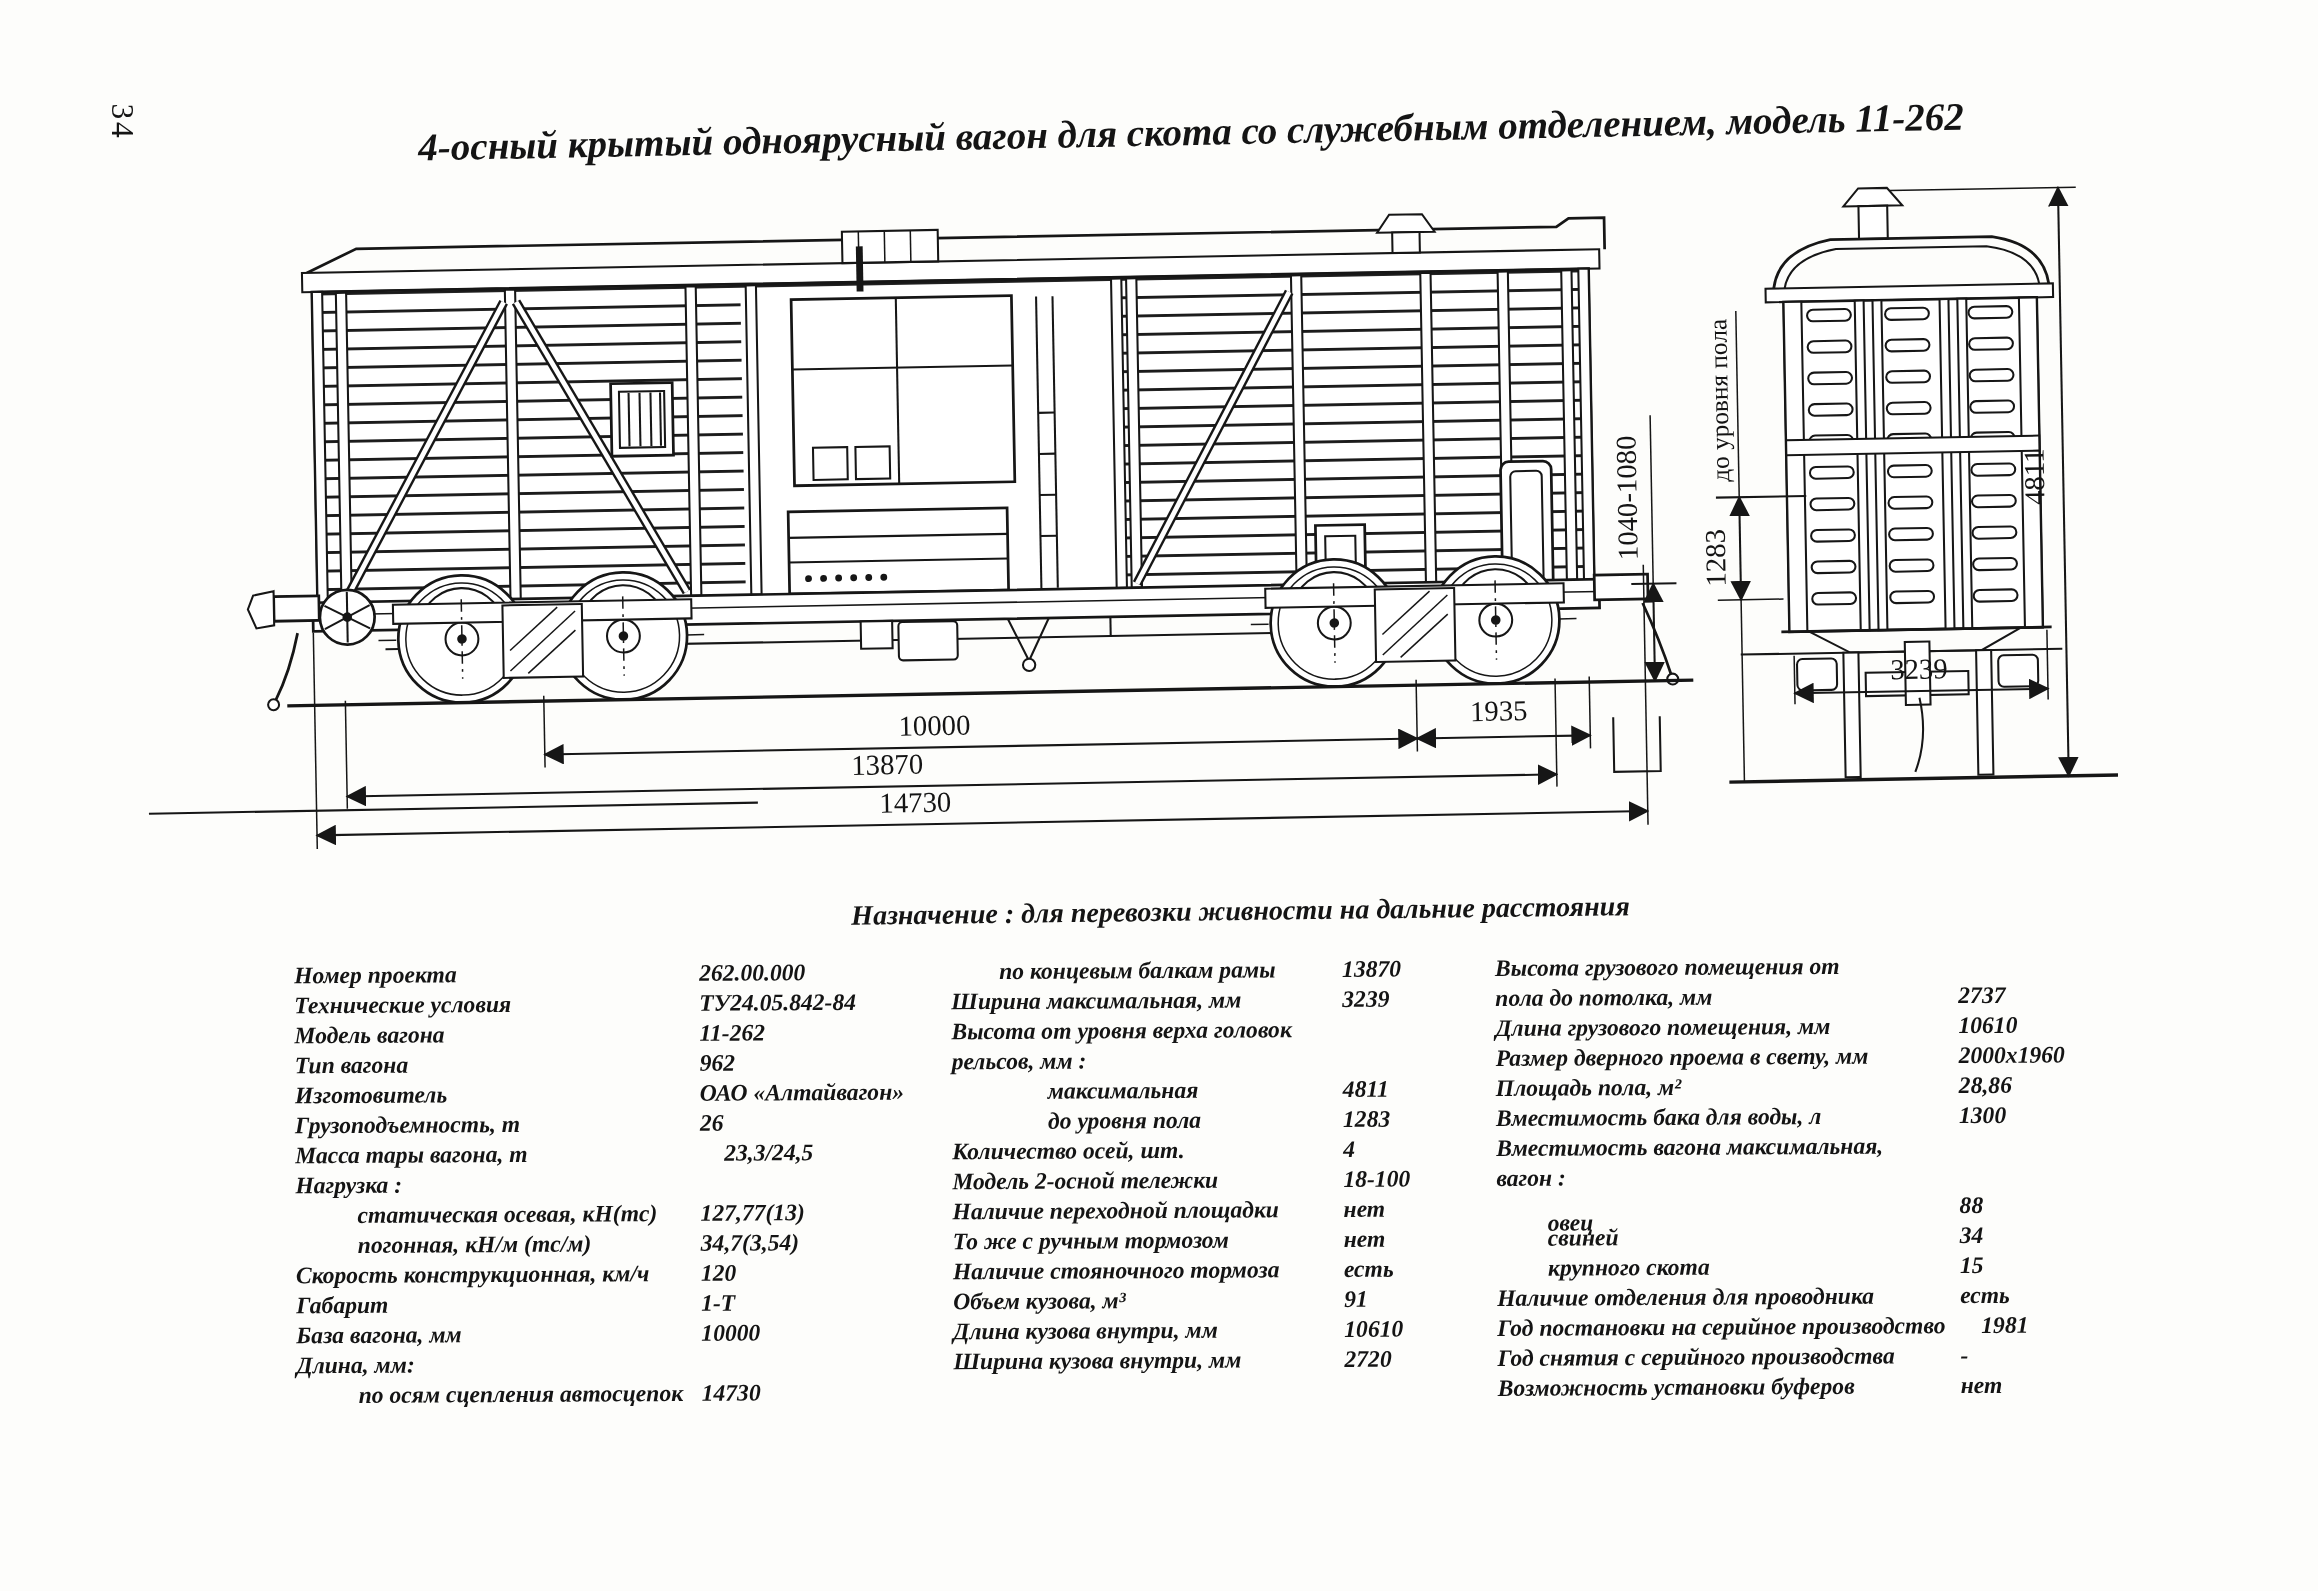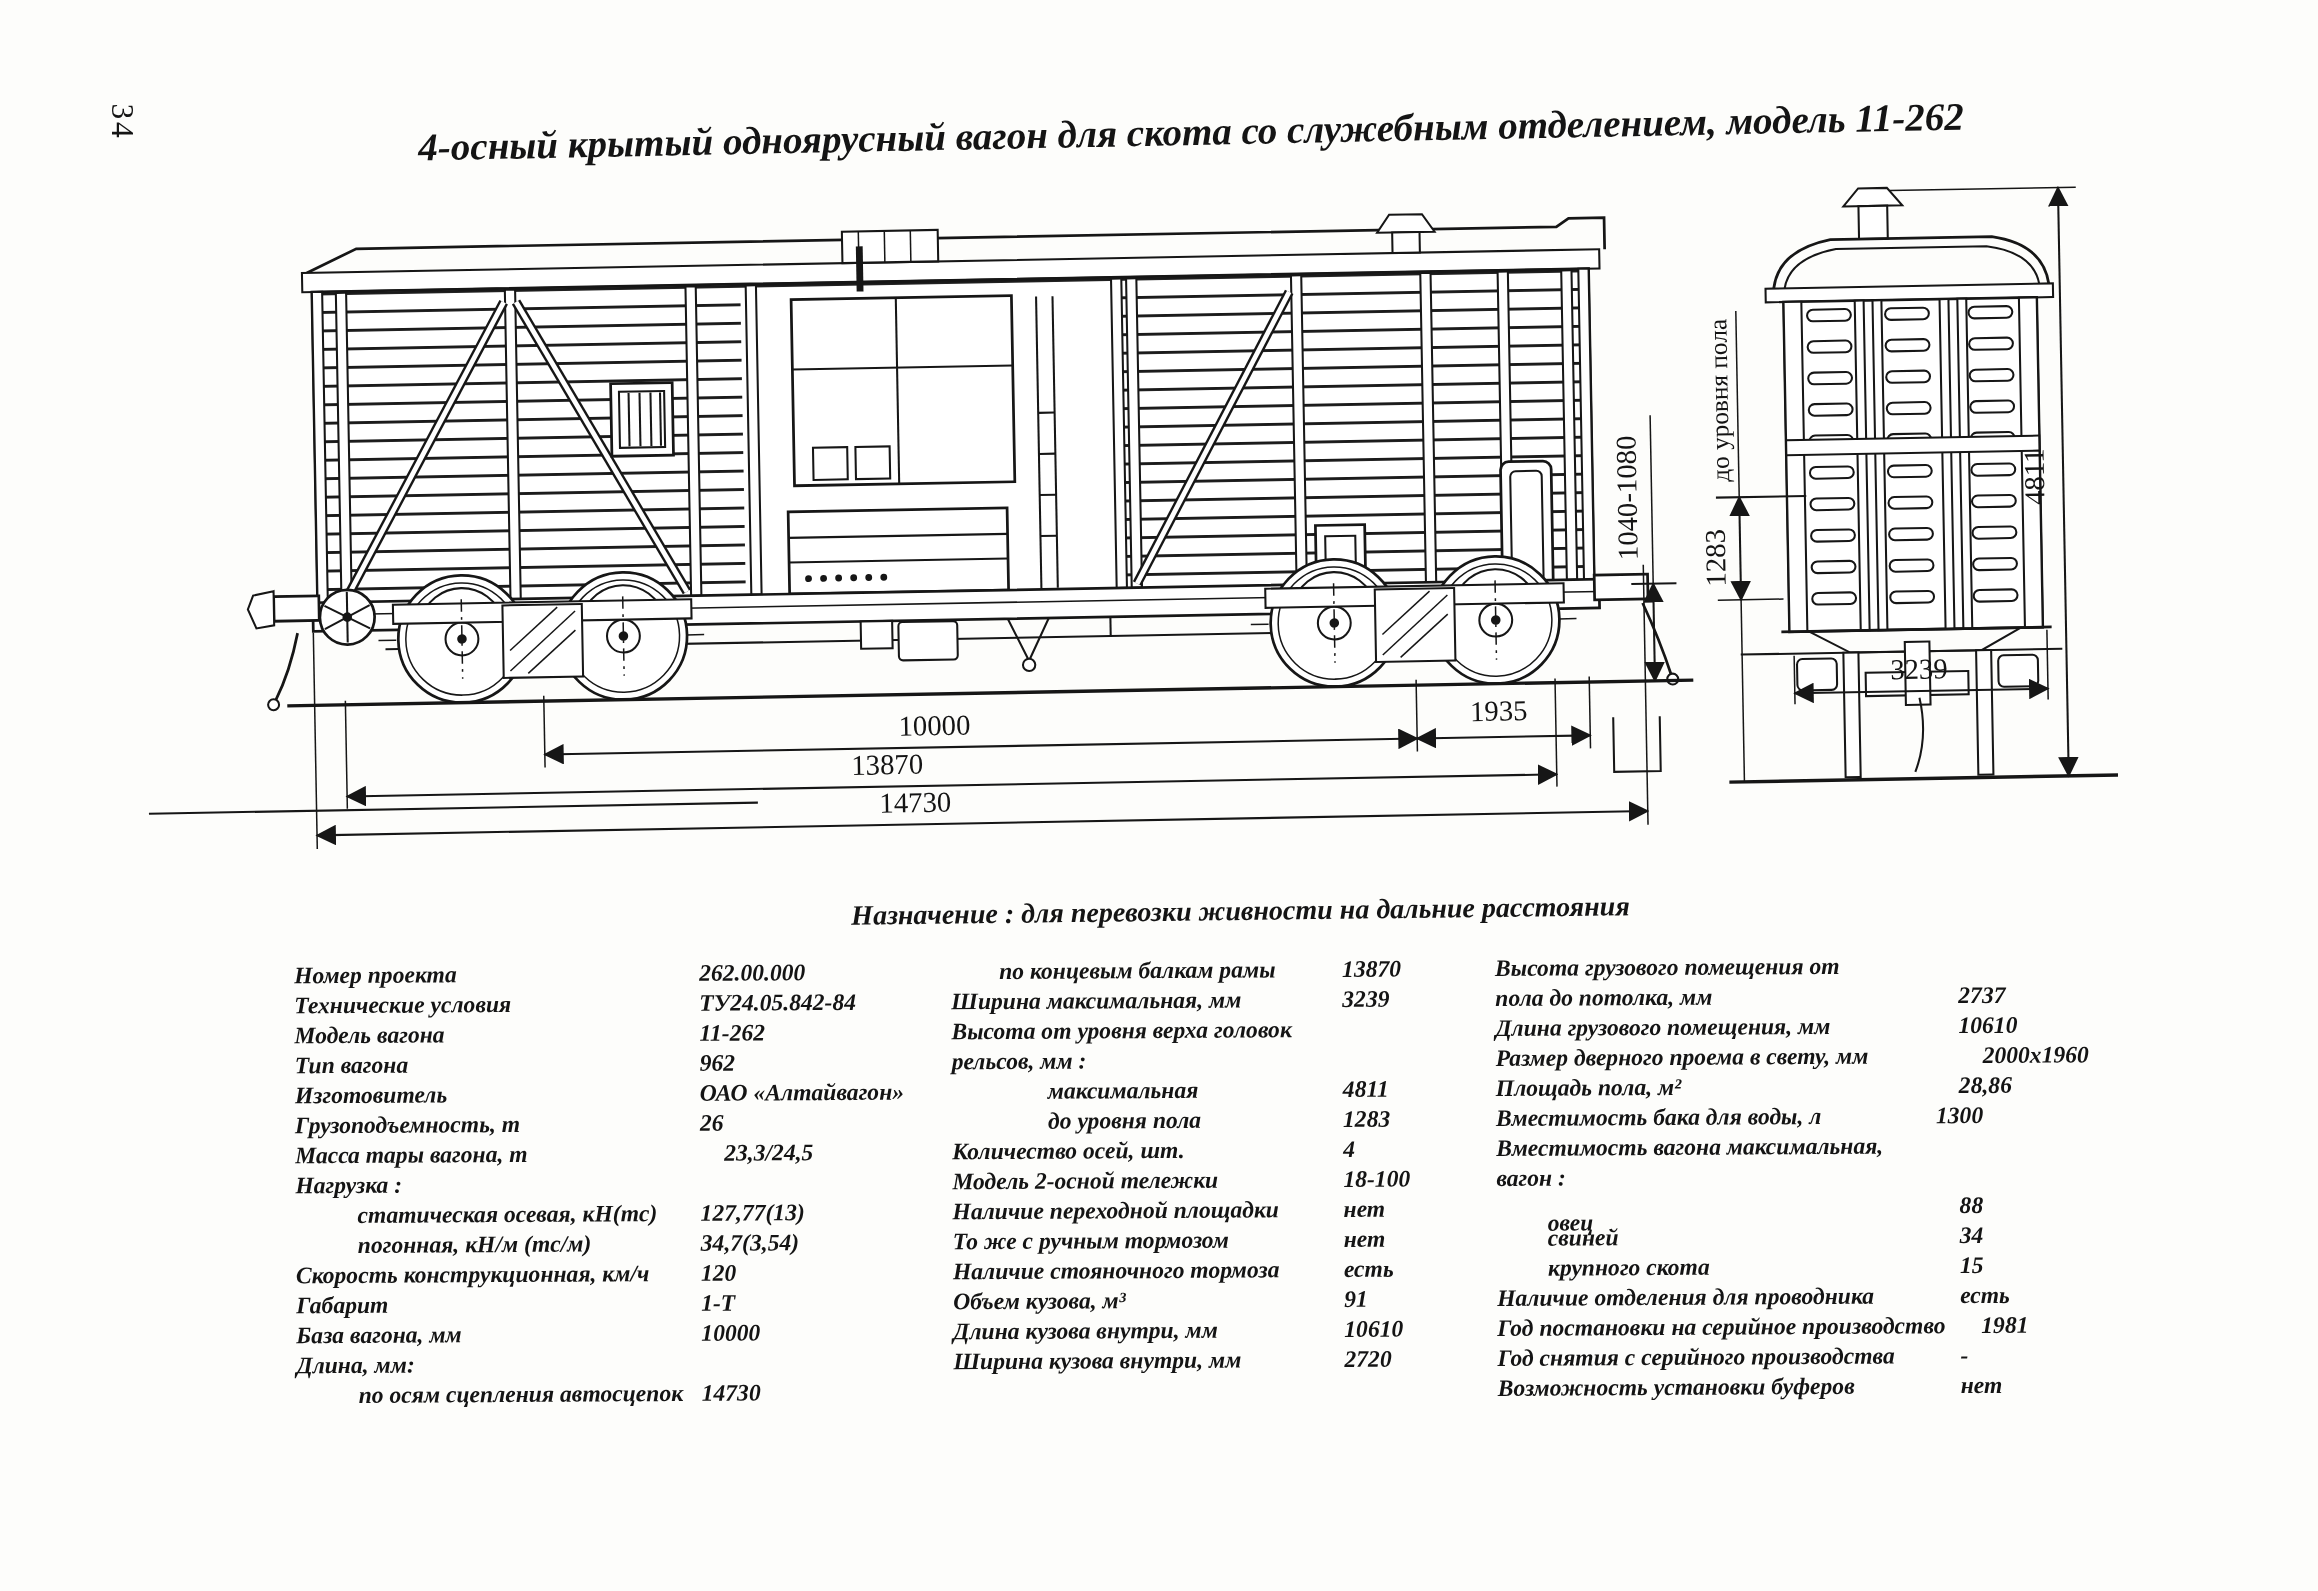--- a/index.html
+++ b/index.html
@@ -327,23 +327,23 @@
         <div class="spec-row"><span class="lab">То же с ручным тормозом</span><span class="val" style="left: 391px;">нет</span></div>
         <div class="spec-row"><span class="lab">Наличие стояночного тормоза</span><span class="val" style="left: 391px;">есть</span></div>
         <div class="spec-row"><span class="lab">Объем кузова, м³</span><span class="val" style="left: 391px;">91</span></div>
         <div class="spec-row"><span class="lab">Длина кузова внутри, мм</span><span class="val" style="left: 391px;">10610</span></div>
         <div class="spec-row"><span class="lab">Ширина кузова внутри, мм</span><span class="val" style="left: 391px;">2720</span></div>
       </div>
     <div class="spec-col c3">
         <div class="spec-row"><span class="lab">Высота грузового помещения от</span><span class="val" style="left: 463px;"></span></div>
         <div class="spec-row"><span class="lab">пола до потолка, мм</span><span class="val" style="left: 463px;">2737</span></div>
         <div class="spec-row"><span class="lab">Длина грузового помещения, мм</span><span class="val" style="left: 463px;">10610</span></div>
-        <div class="spec-row"><span class="lab">Размер дверного проема в свету, мм</span><span class="val" style="left: 487px; font-family: Liberation Serif, serif;">2000x1960</span></div>
+        <div class="spec-row"><span class="lab">Размер дверного проема в свету, мм</span><span class="val" style="left: 463px; font-family: Liberation Serif, serif;">2000x1960</span></div>
         <div class="spec-row"><span class="lab">Площадь пола, м²</span><span class="val" style="left: 463px;">28,86</span></div>
-        <div class="spec-row"><span class="lab">Вместимость бака для воды, л</span><span class="val" style="left: 440px;">1300</span></div>
+        <div class="spec-row"><span class="lab">Вместимость бака для воды, л</span><span class="val" style="left: 463px;">1300</span></div>
         <div class="spec-row"><span class="lab">Вместимость вагона максимальная,</span><span class="val" style="left: 463px;"></span></div>
         <div class="spec-row"><span class="lab">вагон :</span><span class="val" style="left: 463px;"></span></div>
         <div class="spec-row"><span class="lab" style="padding-left: 51px; margin-top: 15px;">овец</span><span class="val" style="left: 463px;">88</span></div>
         <div class="spec-row"><span class="lab" style="padding-left: 51px;">свиней</span><span class="val" style="left: 463px;">34</span></div>
         <div class="spec-row"><span class="lab" style="padding-left: 51px;">крупного скота</span><span class="val" style="left: 463px;">15</span></div>
         <div class="spec-row"><span class="lab">Наличие отделения для проводника</span><span class="val" style="left: 463px;">есть</span></div>
         <div class="spec-row"><span class="lab">Год постановки на серийное производство</span><span class="val" style="left: 443px; margin-left: 41px;">1981</span></div>
         <div class="spec-row"><span class="lab">Год снятия с серийного производства</span><span class="val" style="left: 463px;">-</span></div>
         <div class="spec-row"><span class="lab">Возможность установки буферов</span><span class="val" style="left: 463px;">нет</span></div>
       </div>

